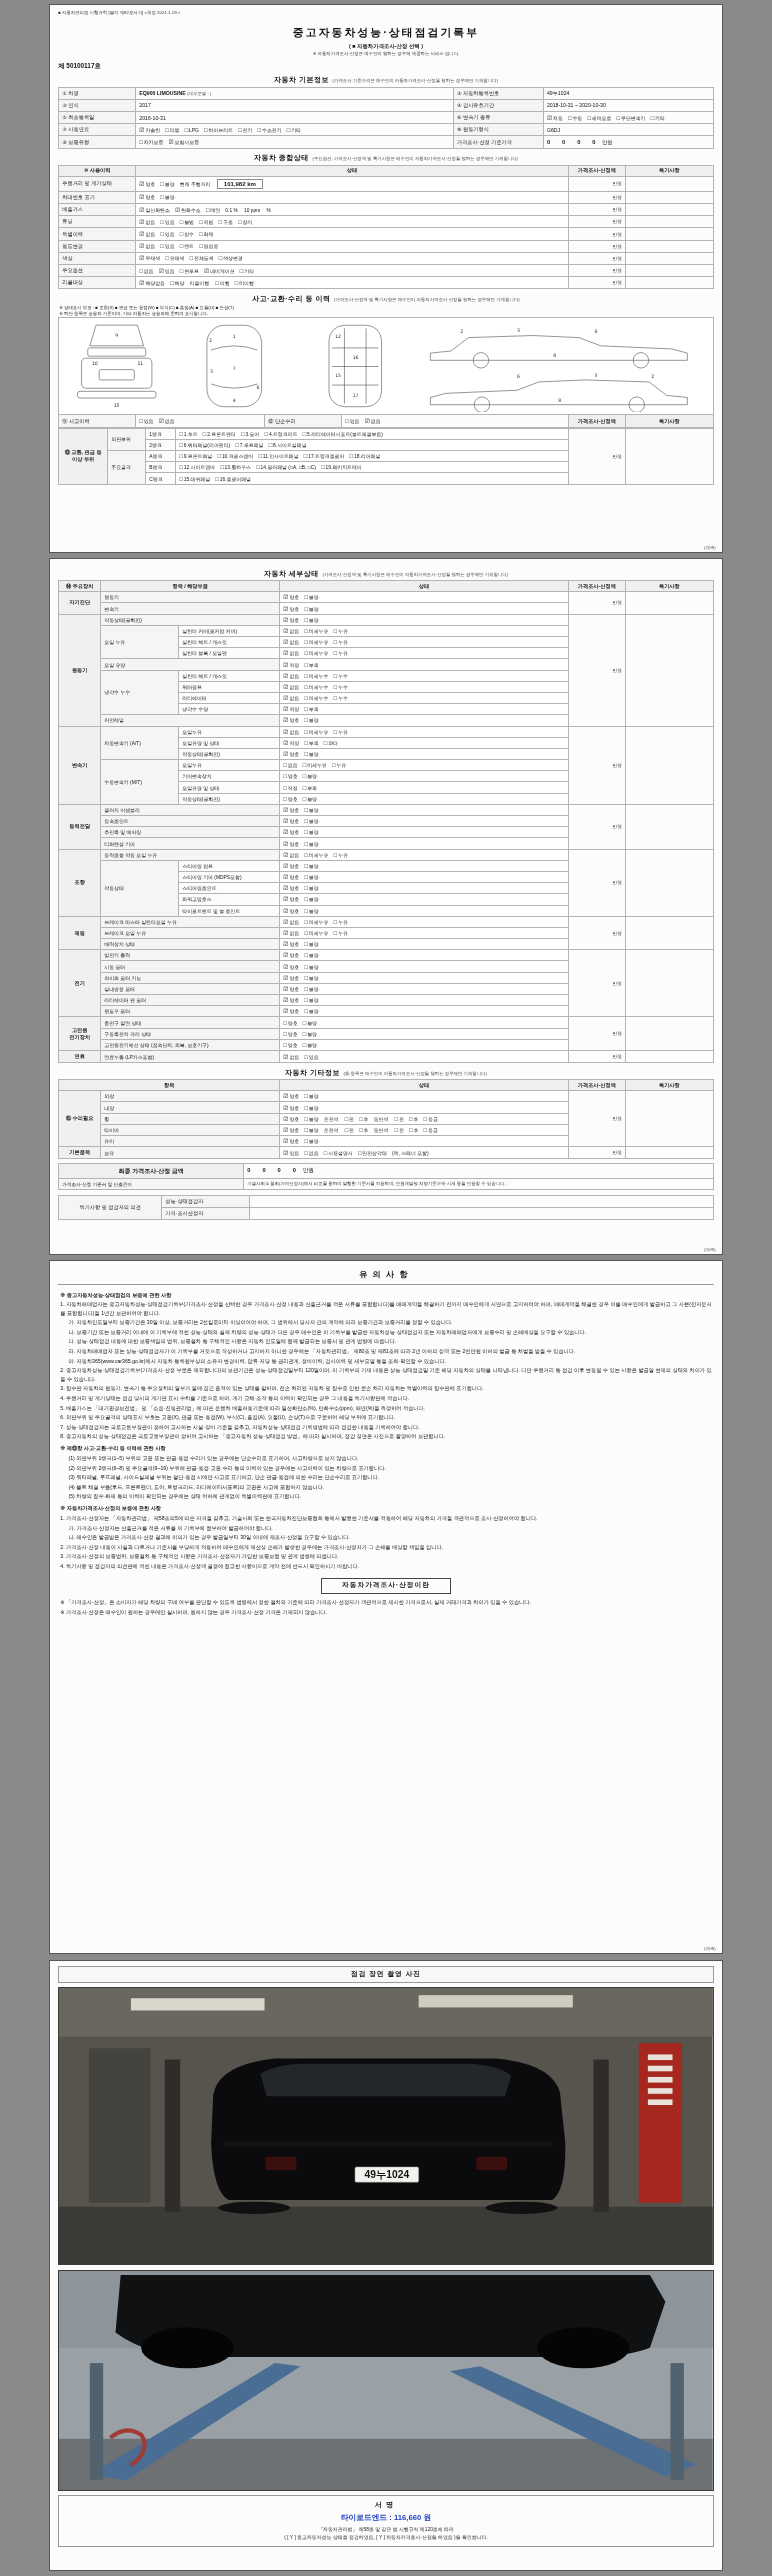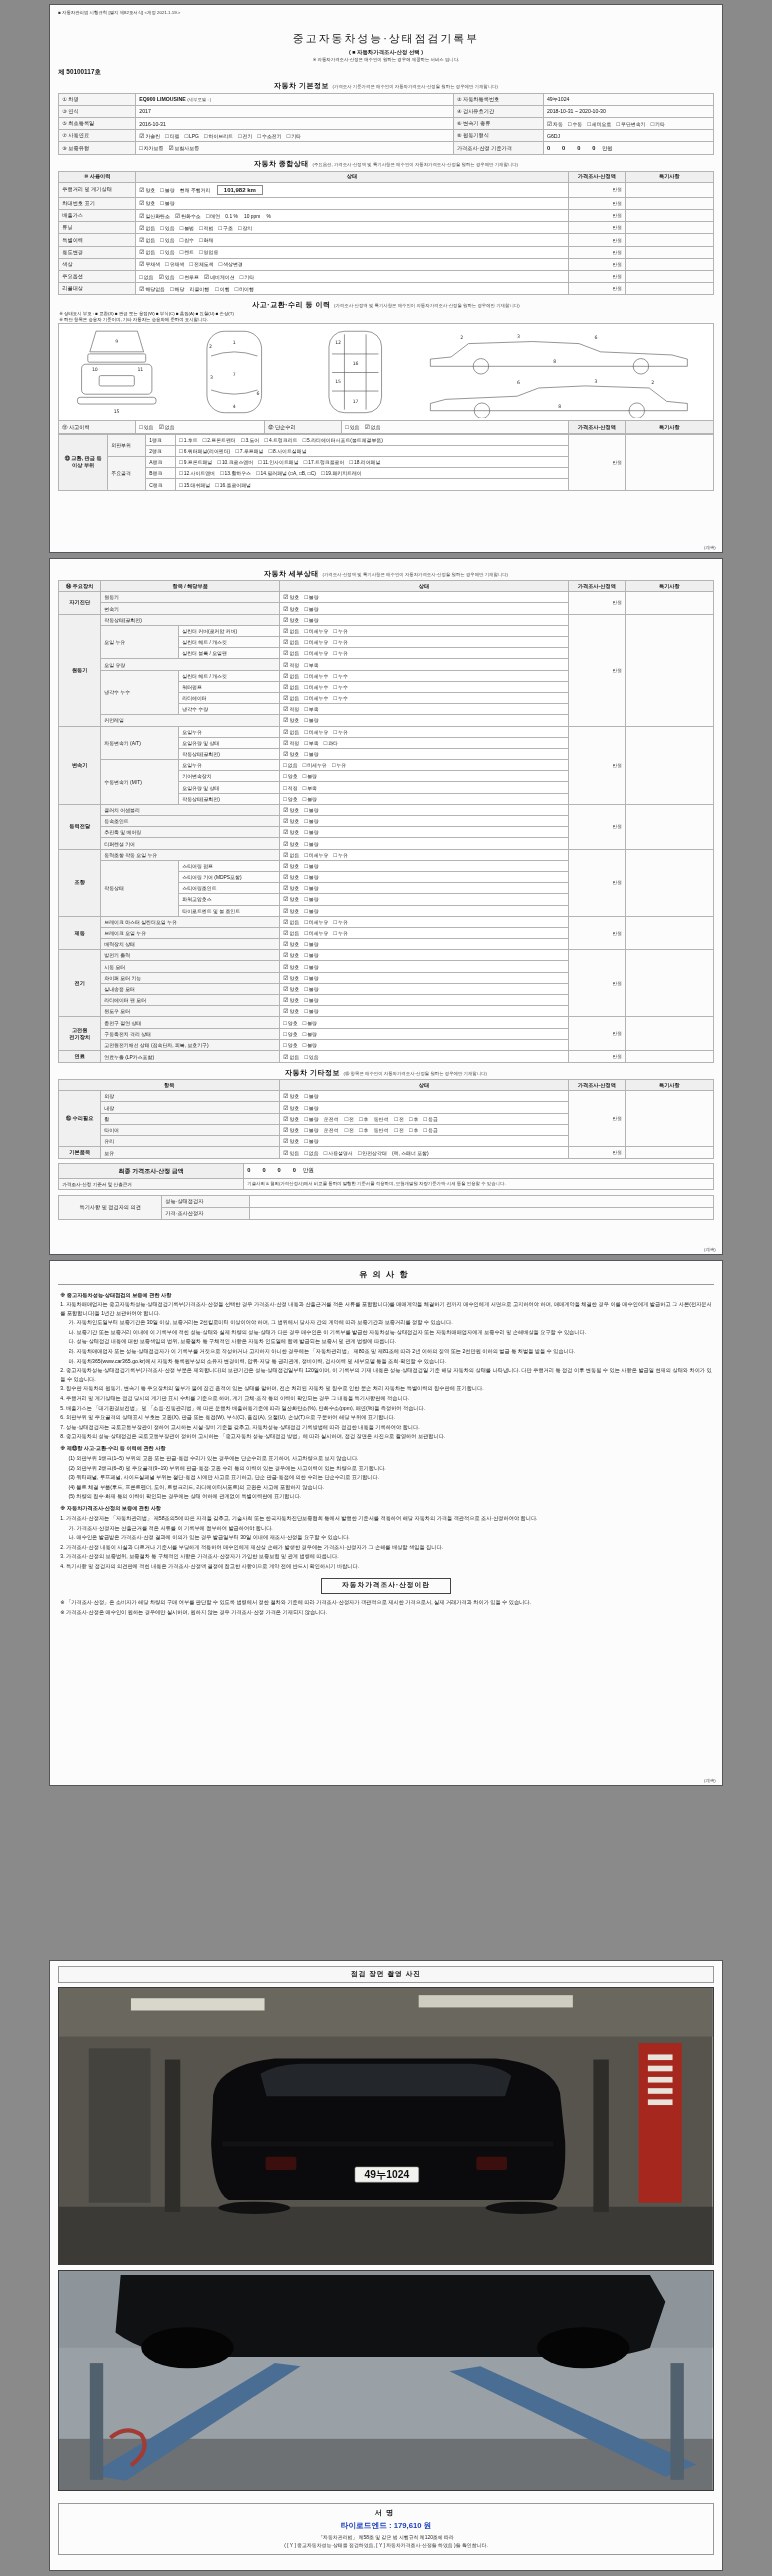--- a/index.html
+++ b/index.html
@@ -1,24 +1,24 @@
 <!DOCTYPE html>
 <html style="font-size:8.2px"><head>
 <meta charset="utf-8">
 <style>
 *{margin:0;padding:0;box-sizing:border-box}
 html,body{width:773px;background:#8a8a8a}
 body{position:relative;height:2576px;font-family:"Liberation Sans","DejaVu Sans",sans-serif;color:#141414}
 .sheet{position:absolute;left:49px;width:674px;background:#fcfcfc;border:0.5px solid #55555a;padding:5.2px 8.2px 7.2px}
 #sheet1{top:4.1px;height:549px}
 #sheet2{top:558px;height:697px}
-#sheet3{top:1260px;height:526px}
+#sheet3{top:1260px;height:694px}
 #sheet4{top:1960px;height:611px}
 .form-ref{font-size:4.4px;color:#333}
-.main-title{margin-top:17px;text-align:center;font-size:10.8px;font-weight:normal;letter-spacing:2.1px}
+.main-title{margin-top:11px;text-align:center;font-size:10.8px;font-weight:bold;letter-spacing:2.1px}
 .title-sel{margin-top:2.6px;text-align:center;font-size:5.4px;font-weight:bold}
 .title-note{margin-top:1.5px;text-align:center;font-size:4.4px;color:#333}
 .docno{margin:5.2px 0 1px;font-size:6.4px;font-weight:bold}
 .sec{margin:4.6px 0 1.5px;text-align:center}
 .sec b{font-size:7px;letter-spacing:0.5px}
 .sec span{font-size:4.4px;color:#444;margin-left:3.6px;font-weight:normal}
 table{width:100%;border-collapse:collapse;table-layout:fixed}
 td,th{border:0.5px solid #b4b4b4;font-size:5.2px;padding:2.1px 3.1px;vertical-align:middle;word-break:keep-all}
 th{background:#efefef;font-weight:bold;text-align:center;font-size:5.2px;padding:1.5px}
 .lab,.grp,.l1{background:#f5f5f5}
@@ -41,21 +41,21 @@
 .final-val{font-size:5.7px}
 .basis{font-size:4.4px;color:#333;line-height:1.5}
 .notes-title{text-align:center;font-size:8.2px;font-weight:bold;letter-spacing:5.2px;margin:3.1px 0 5.2px;border-bottom:0.5px solid #999;padding-bottom:4.1px}
 .note-p{font-size:5.2px;line-height:1.65;margin:1px 2.1px;text-align:justify}
 .nb{font-weight:bold;margin-top:3.6px}
 .ind1{padding-left:8.2px}
 .pricebox-wrap{text-align:center;margin:7.2px 0 4.1px}
 .pricebox{display:inline-block;border:0.8px solid #444;padding:2.6px 20.6px;font-weight:bold;font-size:6.7px;letter-spacing:1px}
 .photo-header{border:0.5px solid #999;background:#f7f7f7;text-align:center;font-weight:bold;font-size:6.7px;padding:3.1px;letter-spacing:1px}
 .photo{display:block;margin:4.1px auto 0;border:0.5px solid #3c3c3c;width:100%}
-.sign-box{border:0.5px solid #999;margin-top:12px;padding:4.1px;text-align:center}
+.sign-box{border:0.5px solid #999;margin-top:4px;padding:4.1px;text-align:center}
 .sign-title{font-size:7.2px;font-weight:bold;letter-spacing:4.1px}
 .fee{margin:3.6px 0 3.1px;font-size:7.7px;font-weight:bold;color:#1d3fc0}
 .sign-line{font-size:4.9px;color:#222;line-height:1.6}
 .t{margin-bottom:0}
 </style>
 </head>
 <body>
 
 <div class="sheet" id="sheet1">
   <div class="form-ref">■ 자동차관리법 시행규칙 [별지 제82호서식] &lt;개정 2021.1.19.&gt;</div>
@@ -710,18 +710,18 @@
     <ellipse cx="1020" cy="150" rx="90" ry="40" fill="#050506"></ellipse>
     <polygon points="60,398 420,180 470,186 130,410" fill="#4a6d94"></polygon>
     <polygon points="820,186 1240,378 1180,402 760,196" fill="#4a6d94"></polygon>
     <rect x="60" y="180" width="26" height="228" fill="#51616e"></rect>
     <rect x="1190" y="180" width="26" height="228" fill="#51616e"></rect>
     <path d="M140,380 q40,-30 20,-60 q-30,-20 -60,6" stroke="#a23b33" stroke-width="8" fill="none"></path>
   </svg>
 
   <div class="sign-box">
     <div class="sign-title">서명</div>
-    <div class="fee"><span>타이로드엔드 :</span> <span>179,610 원</span></div>
+    <div class="fee"><span>타이로드엔드 :</span> <span>116,660 원</span></div>
     <div class="sign-line">「자동차관리법」 제58조 및 같은 법 시행규칙 제120조에 따라</div>
     <div class="sign-line">( [ Y ] 중고자동차성능·상태를 점검하였음, [ Y ] 자동차가격조사·산정을 하였음 )을 확인합니다.</div>
   </div>
 </div>
 
 
 </body></html>

